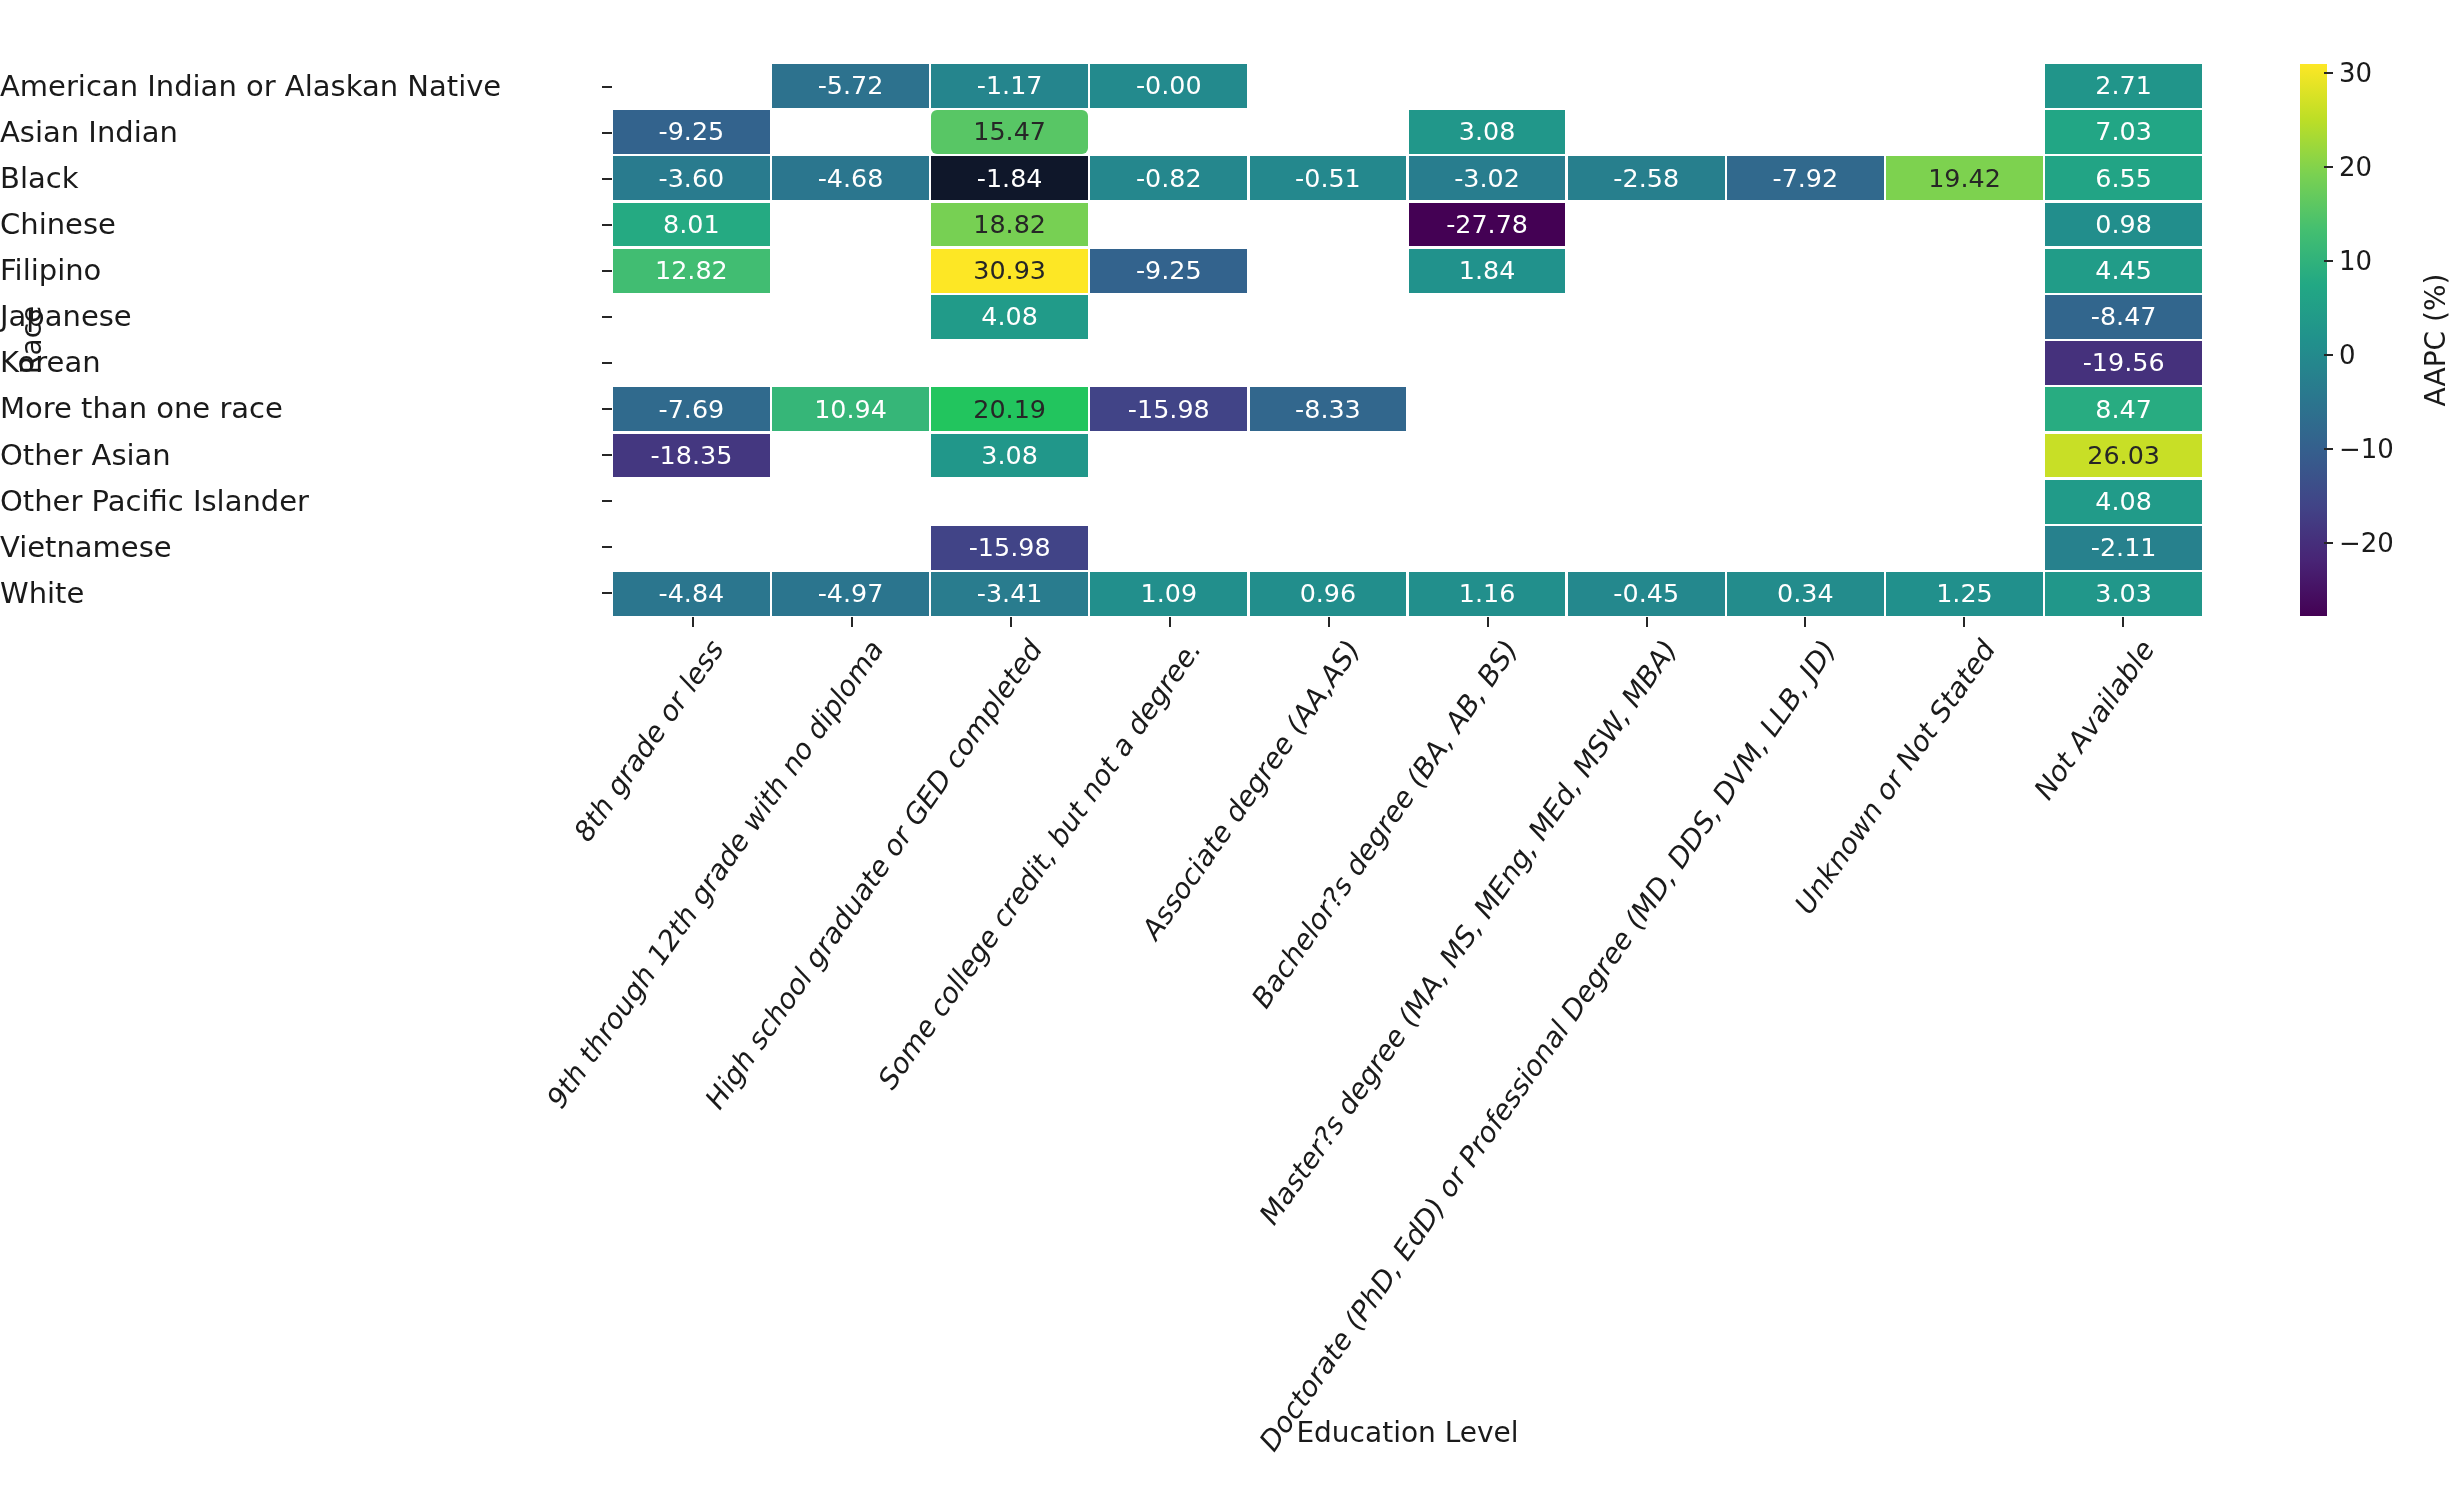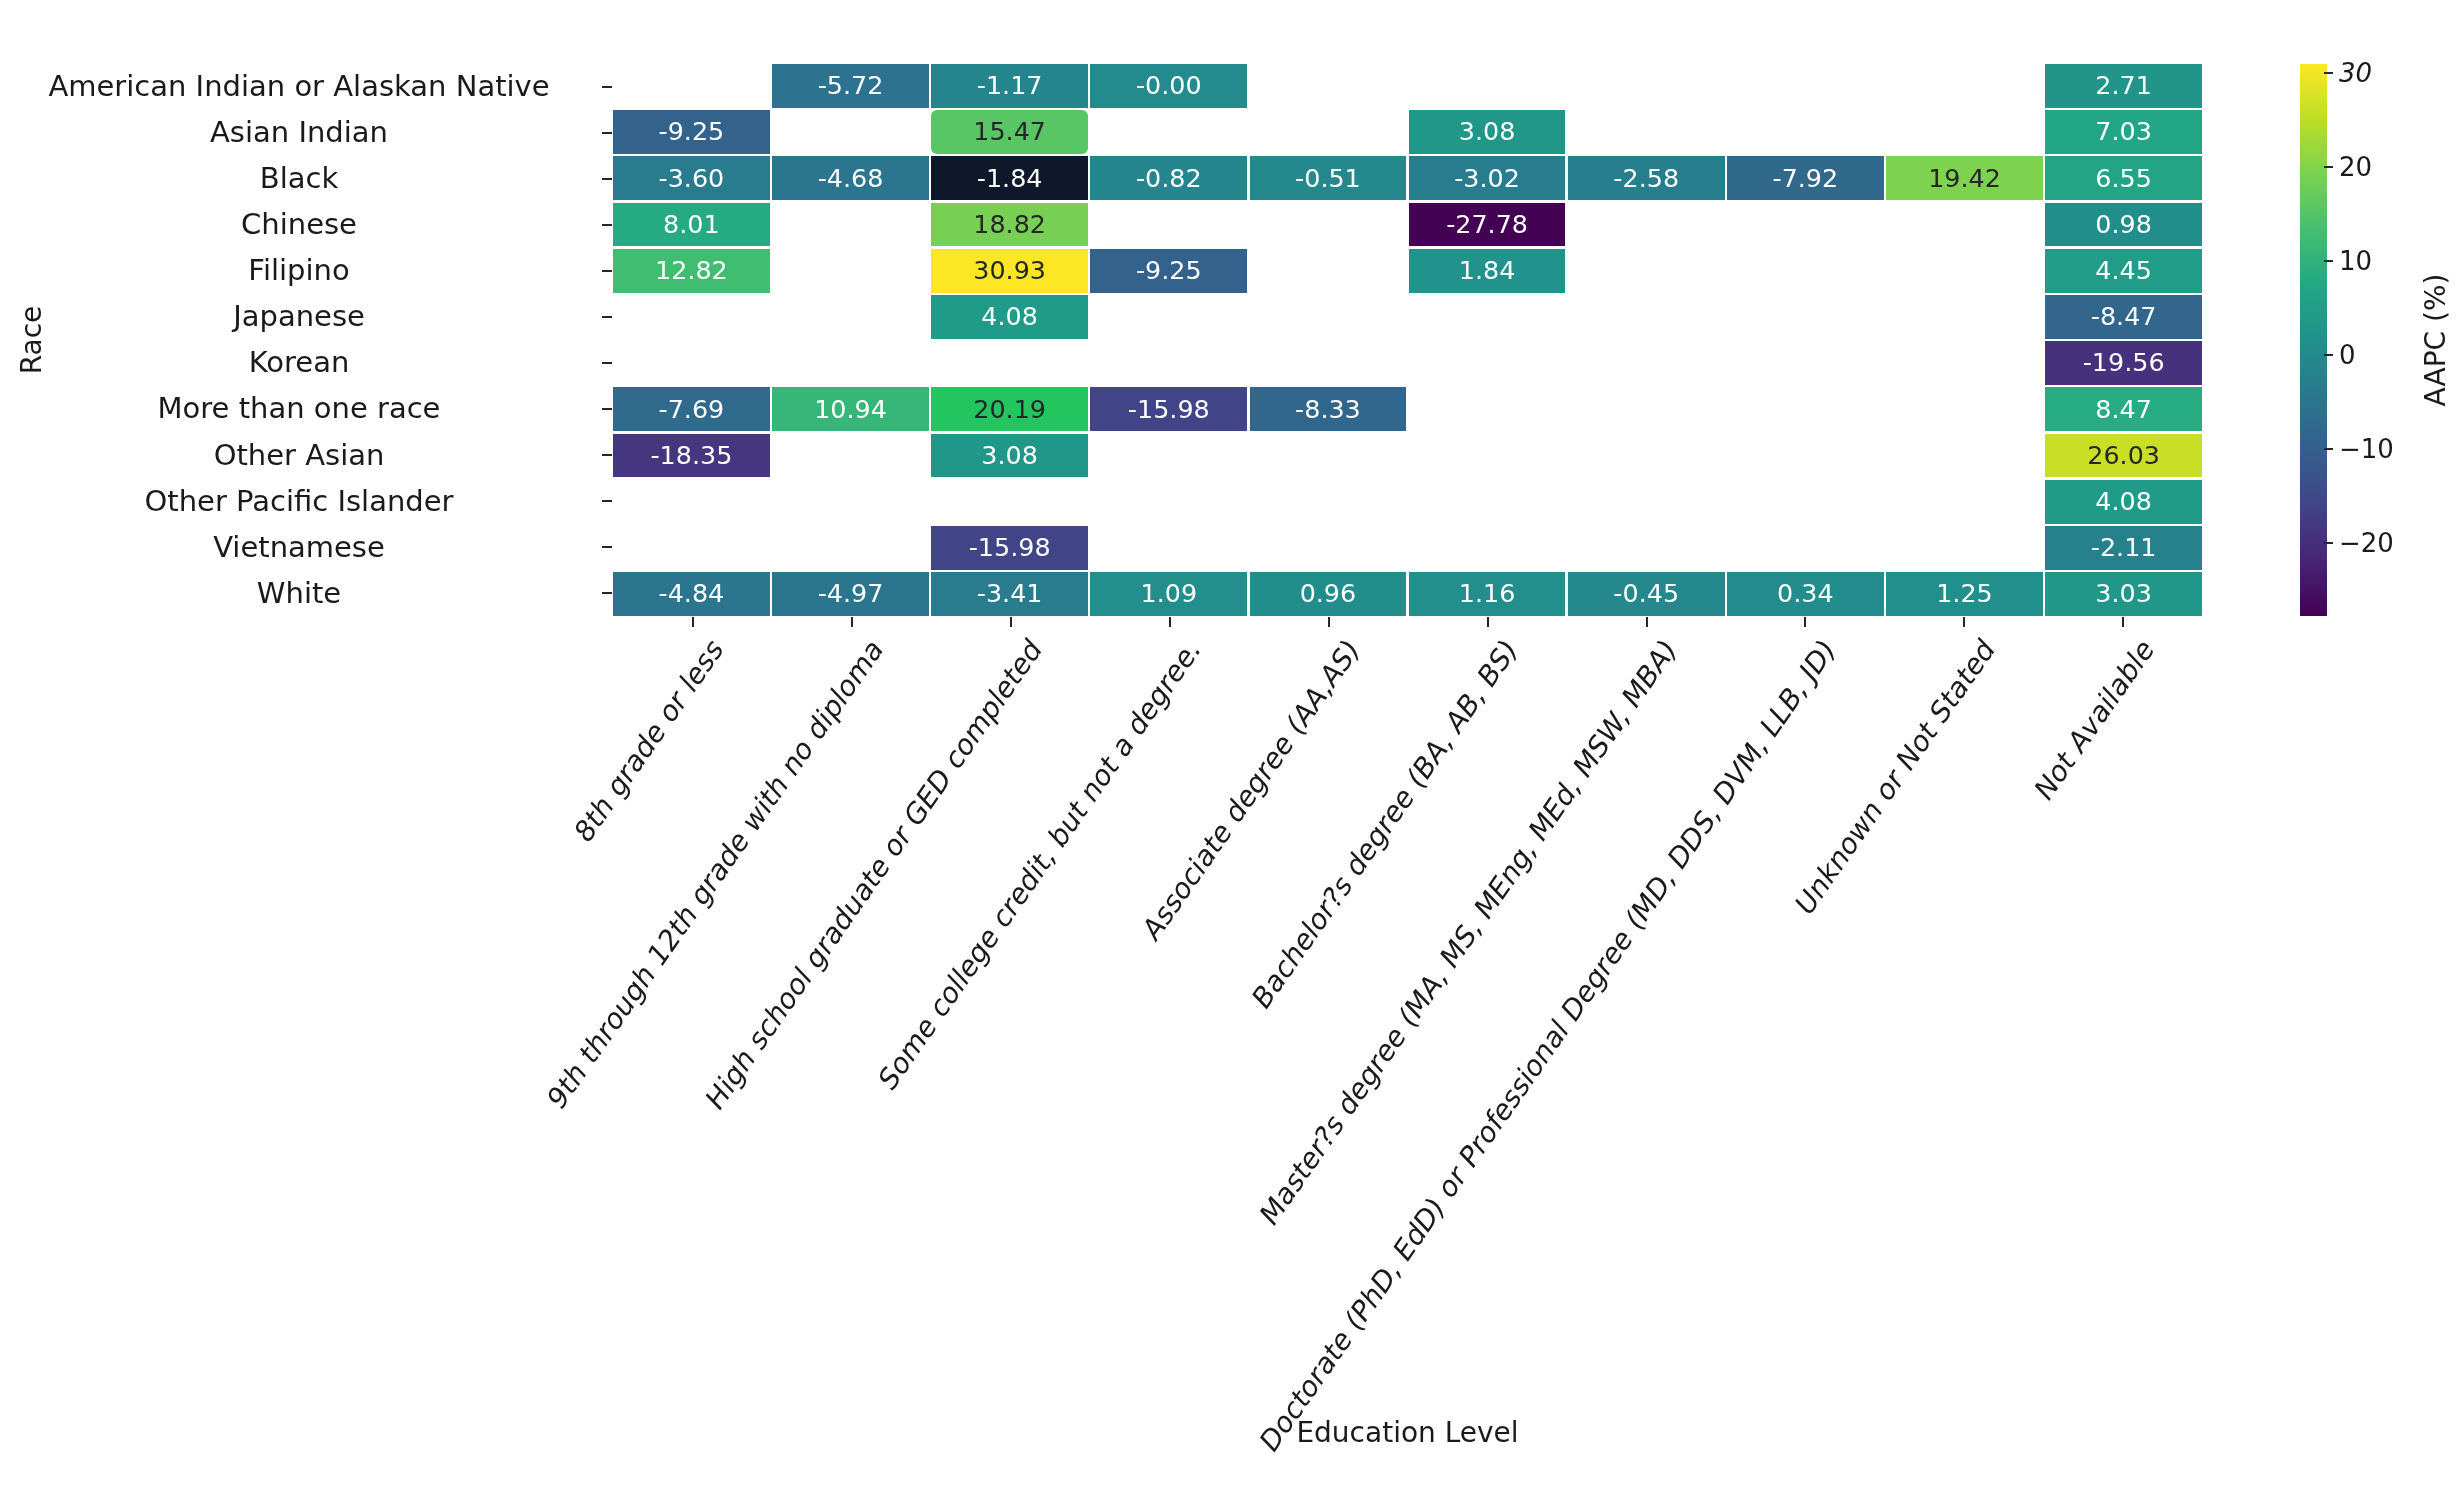--- a/index.html
+++ b/index.html
@@ -24,21 +24,21 @@
     grid-template-rows: repeat(12, 1fr);
     gap: 2.4px;
   }
   .hm-cell {
     display: flex; align-items: center; justify-content: center;
     font-size: 25.4px; line-height: 1;
   }
   .hm-cell.empty { background: transparent; }
 
   .y-tick-label {
-    position: absolute; left: 0; width: 598px; text-align: center;
+    position: absolute; left: 0; width: 598px; text-align: left;
     font-size: 29px; color: #1a1a1a; white-space: nowrap;
   }
   .y-tick-mark { position: absolute; width: 10.4px; height: 1.9px; background: #262626; left: 602px; }
   .x-tick-mark { position: absolute; width: 1.9px; height: 10.4px; background: #262626; top: 617px; }
 
   .x-tick-label {
     position: absolute; top: 634px;
     font-size: 28px; font-style: italic; color: #1a1a1a; white-space: nowrap;
     transform-origin: 100% 0;
     transform: rotate(-55deg);
@@ -246,21 +246,21 @@
       <div class="x-tick-mark" style="left: 2122px;"></div>
       <div class="x-tick-label" style="right: 328px;">Not Available</div>
     </div>
 
   <div id="x-axis-label">Education Level</div>
   <div id="y-axis-label">Race</div>
 
   <div id="colorbar"></div>
   <div id="colorbar-ticks">
       <div class="cbar-tick-mark" style="top: 72px;"></div>
-      <div class="cbar-tick-label" style="top: 73px; font-style: italic;">30</div>
+      <div class="cbar-tick-label" style="top: 73px;">30</div>
       <div class="cbar-tick-mark" style="top: 166px;"></div>
       <div class="cbar-tick-label" style="top: 167px;">20</div>
       <div class="cbar-tick-mark" style="top: 260px;"></div>
       <div class="cbar-tick-label" style="top: 261px;">10</div>
       <div class="cbar-tick-mark" style="top: 354px;"></div>
       <div class="cbar-tick-label" style="top: 355px;">0</div>
       <div class="cbar-tick-mark" style="top: 448px;"></div>
       <div class="cbar-tick-label" style="top: 449px;">−10</div>
       <div class="cbar-tick-mark" style="top: 542px;"></div>
       <div class="cbar-tick-label" style="top: 543px;">−20</div>

